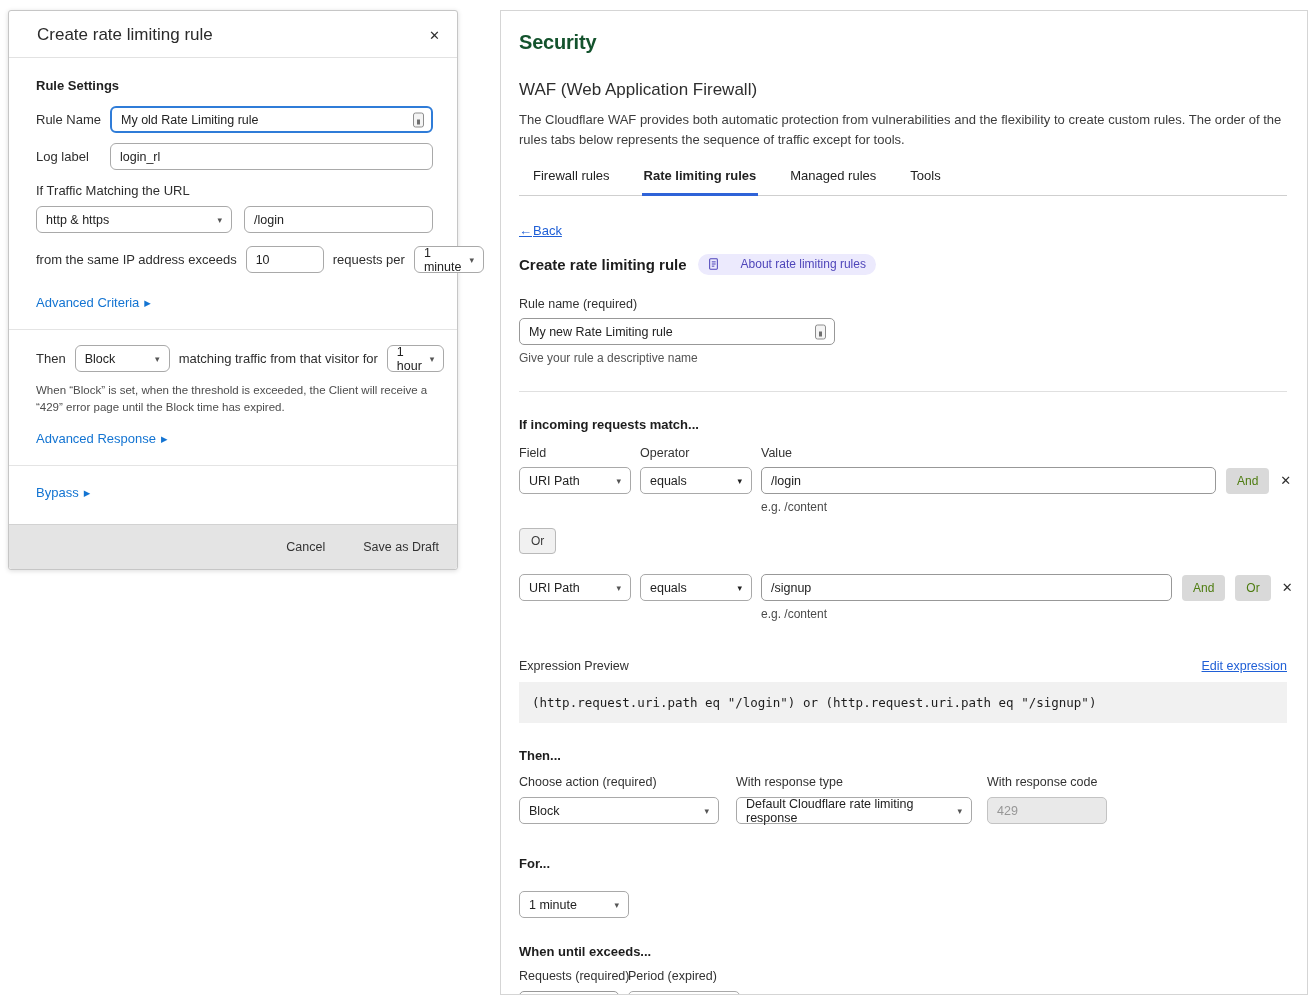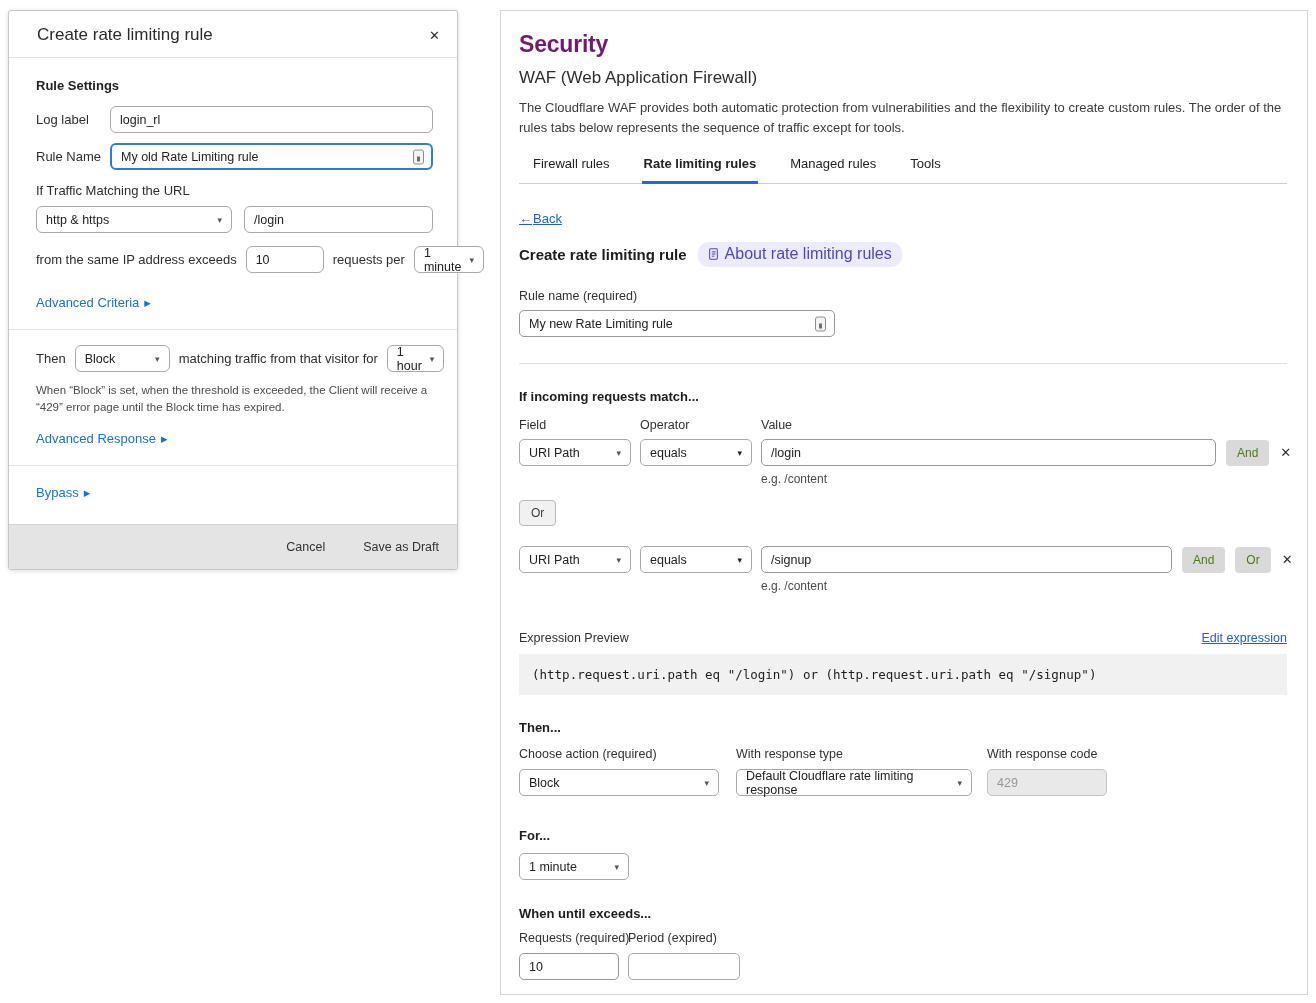--- a/index.html
+++ b/index.html
@@ -76,36 +76,36 @@
   .text-btn {
     background: none; border: none; font-size: 12.5px; color: #333;
     font-family: "Liberation Sans", sans-serif; cursor: pointer;
   }
   
   .panel {
     position: absolute; left: 500px; top: 10px; width: 808px; height: 985px;
     background: #fff; border: 1px solid #d5d5d5;
     padding: 16px 20px 0 18px; overflow: hidden;
   }
-  .p-title { font-size: 23px; font-weight: bold; color: #701a75; margin: 4px 0 10px; letter-spacing: -0.2px; }
+  .p-title { font-size: 20px; font-weight: bold; color: #14532d; margin: 4px 0 26px; letter-spacing: -0.2px; }
   .p-subtitle { font-size: 17px; font-weight: 400; color: #2e2e2e; margin-bottom: 10px; }
   .p-desc { font-size: 13px; color: #3c3c3c; line-height: 1.5; margin-bottom: 12px; }
   .tabs { display: flex; gap: 30px; padding-left: 12px; border-bottom: 1px solid #cfcfcf; }
   .tab { font-size: 13px; color: #222; padding: 7px 2px 10px; cursor: pointer; }
   .tab.active { font-weight: bold; border-bottom: 3px solid var(--tab-active); margin-bottom: -1px; }
   .back-link {
     margin: 27px 0 16px; display: inline-flex; align-items: center; gap: 1px;
     color: var(--link-blue); font-size: 13px; text-decoration: underline;
   }
   .form-title-row { display: flex; align-items: center; gap: 11px; margin-bottom: 22px; }
   .form-title { font-size: 15px; font-weight: bold; color: #1d1d1d; }
   .badge {
-    display: inline-flex; align-items: center; gap: 6px;
+    display: inline-flex; align-items: center; gap: 22px;
     background: var(--badge-bg); color: var(--badge-text);
-    font-size: 16px; padding: 3px 10px 4px; border-radius: 11px; cursor: pointer;
+    font-size: 12px; padding: 3px 10px 4px; border-radius: 11px; cursor: pointer;
   }
   .f-label { font-size: 12.5px; color: #323232; margin-bottom: 7px; }
   .f-help { font-size: 12px; color: #555; margin-top: 6px; }
   .rule-name-wrap { width: 316px; }
   .divider { border: 0; border-top: 1px solid #e0e0e0; margin: 26px 0 25px; }
   .p-heading { font-size: 13px; font-weight: bold; color: #1d1d1d; margin-bottom: 14px; }
   .cond-labels { display: flex; margin-bottom: 7px; }
   .cond-labels .cl { font-size: 12.5px; color: #323232; }
   .cl-field { width: 121px; }
   .cl-operator { width: 121px; }
@@ -149,30 +149,30 @@
 <section class="modal">
   <header class="modal-header">
     <h2 class="modal-title">Create rate limiting rule</h2>
     <span class="x-icon">✕</span>
   </header>
 
   <div class="modal-body">
     <h3 class="m-heading">Rule Settings</h3>
 
     <div class="m-row">
-      <span class="lbl">Log label</span>
-      <input class="txt-input" value="login_rl" style="">
-    </div>
-
-    <div class="m-row">
       <span class="lbl">Rule Name</span>
       <div class="autofill-wrap">
         <input class="txt-input focused" value="My old Rate Limiting rule" style="">
         <span class="autofill-icon"></span>
       </div>
+    </div>
+
+    <div class="m-row">
+      <span class="lbl">Log label</span>
+      <input class="txt-input" value="login_rl" style="">
     </div>
 
     <div class="m-label-line">If Traffic Matching the URL</div>
 
     <div class="m-row" style="gap:12px;">
       <div class="select" style="flex:0 0 196px;">
         <span>http &amp; https</span>
         <span class="caret">▾</span>
       </div>
       <input class="txt-input" style="flex: 1 1 0%;" value="/login">
@@ -259,20 +259,21 @@
       </svg>
       <span>About rate limiting rules</span>
     </span>
   </div>
 
   <div class="f-label">Rule name (required)</div>
   <div class="autofill-wrap rule-name-wrap">
     <input class="txt-input" style="border-radius: 5px; border-color: rgb(152, 152, 152);" value="My new Rate Limiting rule">
     <span class="autofill-icon"></span>
   </div>
+  <div class="f-help">Give your rule a descriptive name</div>
 
   <hr class="divider">
 
   <h3 class="p-heading">If incoming requests match...</h3>
 
   <div class="cond-labels">
     <span class="cl cl-field">Field</span>
     <span class="cl cl-operator">Operator</span>
     <span class="cl">Value</span>
   </div>
@@ -333,21 +334,21 @@
         <span>Default Cloudflare rate limiting response</span>
         <span class="caret">▾</span>
       </div>
     </div>
     <div class="col col-respcode">
       <span class="f-label">With response code</span>
       <input class="disabled-input" disabled="" value="429" style="">
     </div>
   </div>
 
-  <h3 class="p-heading sec-gap" style="margin-bottom:10px;">For...</h3>
+  <h3 class="p-heading sec-gap" style="margin-bottom:20px;">For...</h3>
   <div class="select w-110" style="border-radius:5px;">
     <span>1 minute</span>
     <span class="caret">▾</span>
   </div>
 
   <h3 class="p-heading" style="margin-top:26px; margin-bottom:10px;">When until exceeds...</h3>
   <div class="col-group">
     <div class="col col-requests">
       <span class="f-label" style="white-space:nowrap;">Requests (required)</span>
       <input class="txt-input" style="border-radius: 5px; border-color: rgb(152, 152, 152);" value="10">

